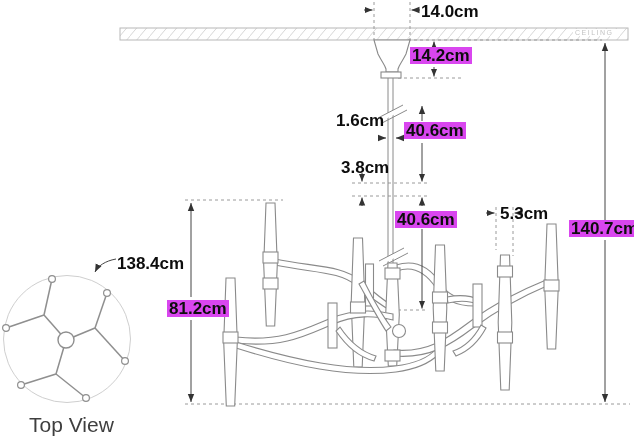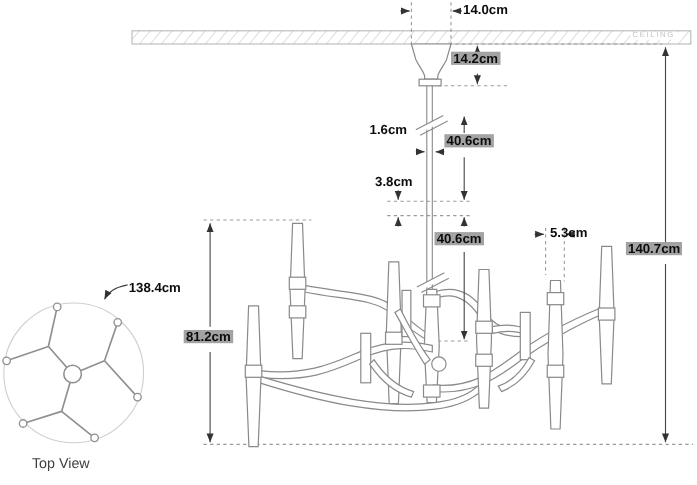--- a/index.html
+++ b/index.html
@@ -2,26 +2,26 @@
 <html><head>
 <meta charset="utf-8">
 <style>
   html,body{margin:0;padding:0;background:#fff;}
   #stage{
     position:relative;width:634px;height:441px;background:#fff;overflow:hidden;
     font-family:"Liberation Sans", sans-serif;
   }
   #linework{position:absolute;left:0;top:0;}
   .dim{
-    position:absolute;font-weight:600;font-size:12px;line-height:1;
+    position:absolute;font-weight:600;font-size:17px;line-height:1;
     color:#0d0d0d;white-space:nowrap;letter-spacing:0;
   }
-  .dim.bg{background:#a3a3a3;padding:0 2px;}
+  .dim.bg{background:#d946ef;padding:0 2px;}
   .viewlabel{
-    position:absolute;font-weight:400;font-size:13px;line-height:1;
+    position:absolute;font-weight:400;font-size:21px;line-height:1;
     color:#3f3f3f;white-space:nowrap;
   }
   .ceiling-label{
     position:absolute;font-size:7px;line-height:1;color:#c3c3c3;
     letter-spacing:1.5px;background:#fff;padding:0 2px;font-weight:400;
   }
 </style>
 </head>
 <body>
 

